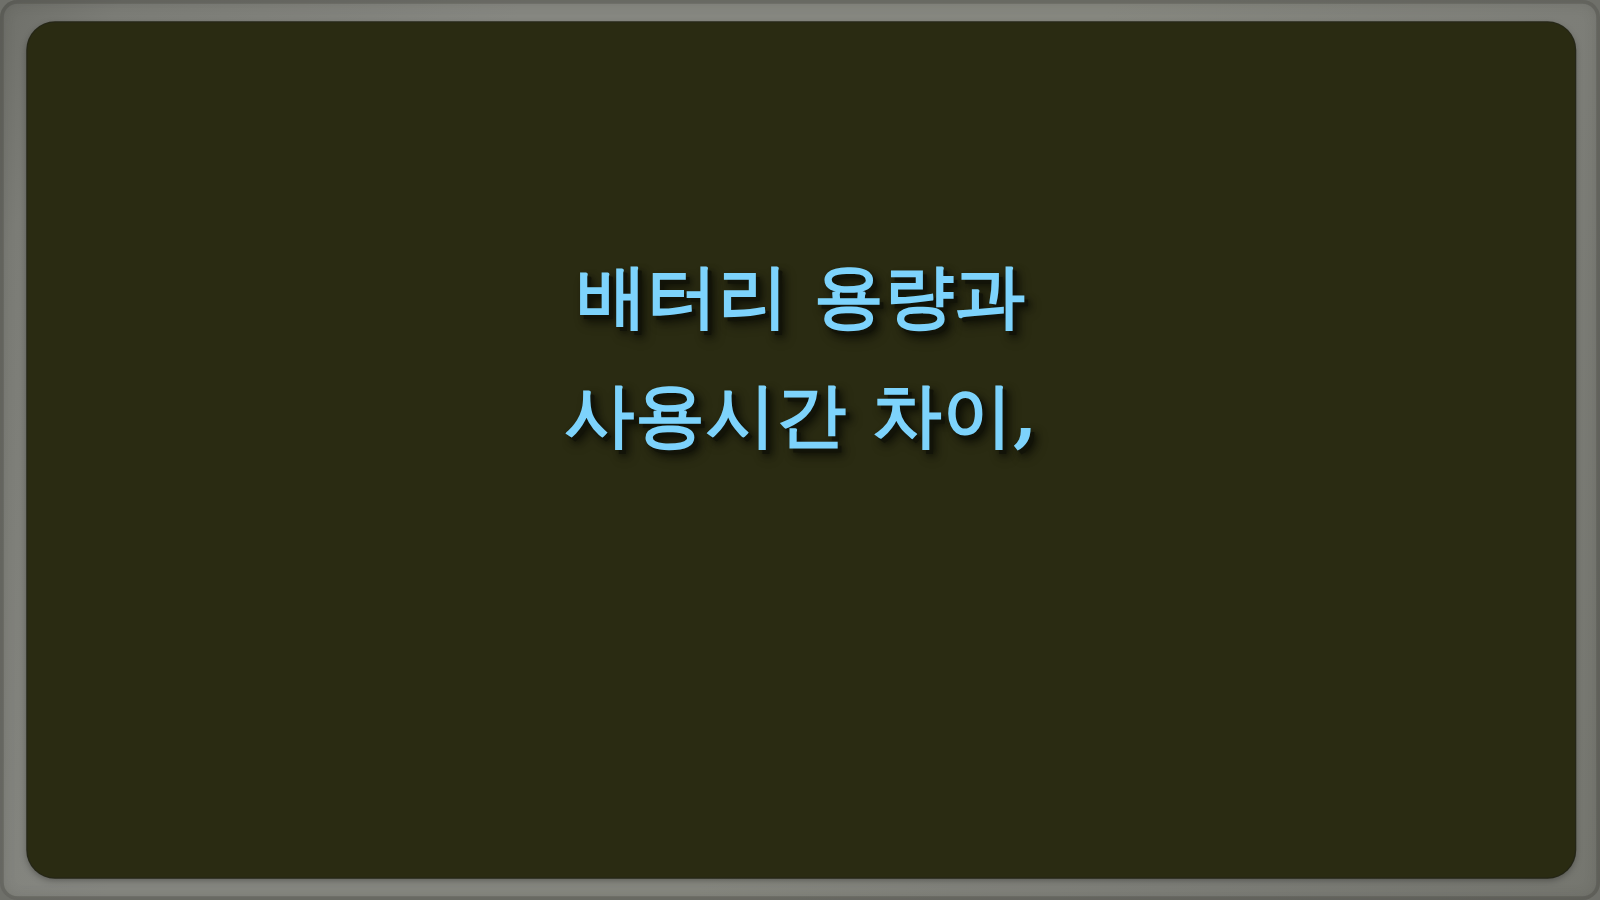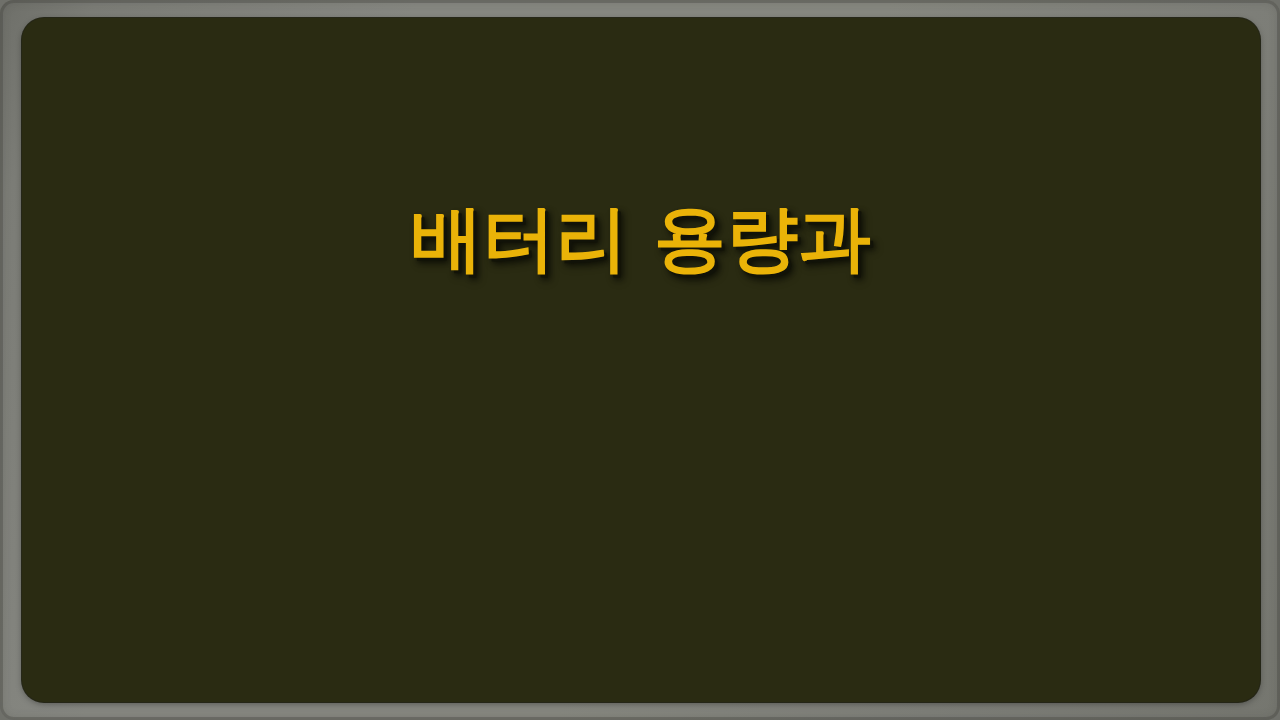--- a/index.html
+++ b/index.html
@@ -65,37 +65,38 @@
     position: absolute;
     left: 0;
     right: 0;
     top: 172px;
     text-align: center;
     user-select: none;
   }
 
   .title-line {
     display: block;
-    color: #eab308;
+    color: #7dd3fc;
     font-family: "DejaVu Serif", "Liberation Serif", serif;
     font-weight: 700;
-    font-size: 72px;
+    font-size: 56px;
     line-height: 95px;
     letter-spacing: 0.5px;
     white-space: nowrap;
     text-shadow:
       3px 3px 0px rgba(18,19,8,0.95),
       4px 4px 5px rgba(10,11,4,0.75),
       5px 6px 9px rgba(0,0,0,0.45);
   }
 </style>
 </head>
 <body>
 
 <div id="card-frame">
   <div id="panel">
 
     <div id="title-block">
       <span class="title-line">배터리 용량과</span>
+      <span class="title-line">사용시간 차이,</span>
     </div>
 
   </div>
 </div>
 
 </body></html>

